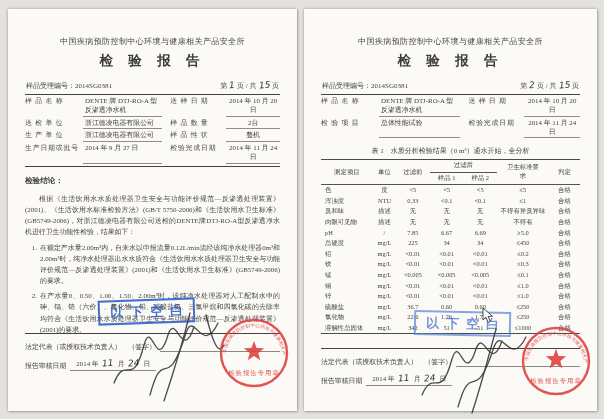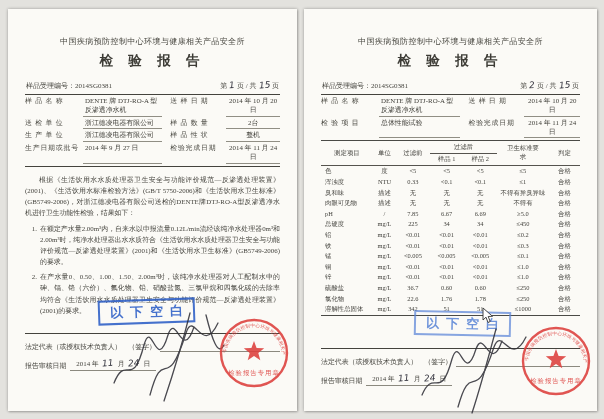--- a/index.html
+++ b/index.html
@@ -115,20 +115,21 @@
             </span>
           <span class="rcell">
               <span class="ilab w2">检验完成日期</span>
               <span class="ival ctr">2014 年 11 月 24 日</span>
             </span>
         </div>
       </div>
 
       <hr class="hline">
 
+      <div class="concl-h">检验结论：</div>
       <div class="para">根据《生活饮用水水质处理器卫生安全与功能评价规范—反渗透处理装置》(2001)、《生活饮用水标准检验方法》(GB/T 5750-2006)和《生活饮用水卫生标准》(GB5749-2006)，对浙江德凌电器有限公司送检的DENTE牌DTJ-RO-A型反渗透净水机进行卫生功能性检验，结果如下：</div>
       <div class="citem">
         <span class="cnum">1.</span>
         <span class="ctext">在额定产水量2.00m³内，自来水以申报流量0.12L/min流经该纯净水处理器0m³和2.00m³时，纯净水处理器出水水质符合《生活饮用水水质处理器卫生安全与功能评价规范—反渗透处理装置》(2001)和《生活饮用水卫生标准》(GB5749-2006)的要求。</span>
       </div>
       <div class="citem">
         <span class="cnum">2.</span>
         <span class="ctext">在产水量0、0.50、1.00、1.50、2.00m³时，该纯净水处理器对人工配制水中的砷、镉、铬（六价）、氟化物、铅、硝酸盐氮、三氯甲烷和四氯化碳的去除率均符合《生活饮用水水质处理器卫生安全与功能评价规范—反渗透处理装置》(2001)的要求。</span>
       </div>
 
@@ -205,20 +206,21 @@
               <span class="ilab w1">检 验 项 目</span>
               <span class="ival">总体性能试验</span>
             </span>
           <span class="rcell">
               <span class="ilab w2">检验完成日期</span>
               <span class="ival ctr">2014 年 11 月 24 日</span>
             </span>
         </div>
       </div>
 
+      <div style="text-align:center;font-size:7px;margin:8px 0 3px;color:#46453f;">表 1　水质分析检验结果（0 m³）通水开始，全分析</div>
 
       <table class="rtable" style="width:100%;border-collapse:collapse;font-size:6.4px;color:#45443f;border-top:1.3px solid #4a4a46;border-bottom:1.3px solid #4a4a46;">
         <colgroup>
           <col style="width:20%">
             <col style="width:9%">
             <col style="width:13%">
             <col style="width:13%">
             <col style="width:13%">
             <col style="width:20%">
             <col style="width:12%">

